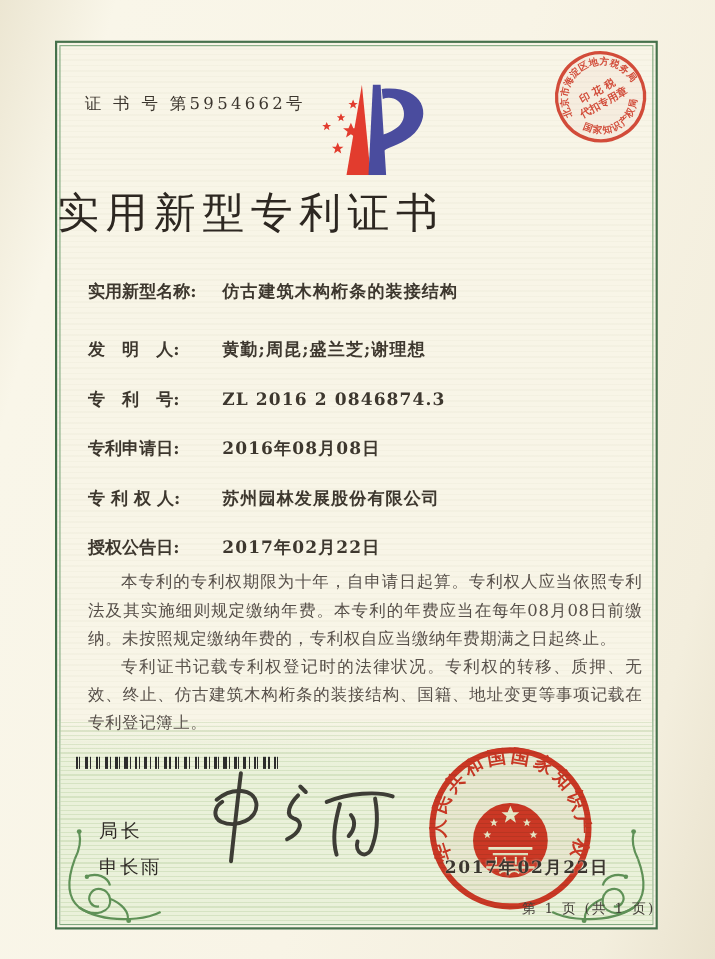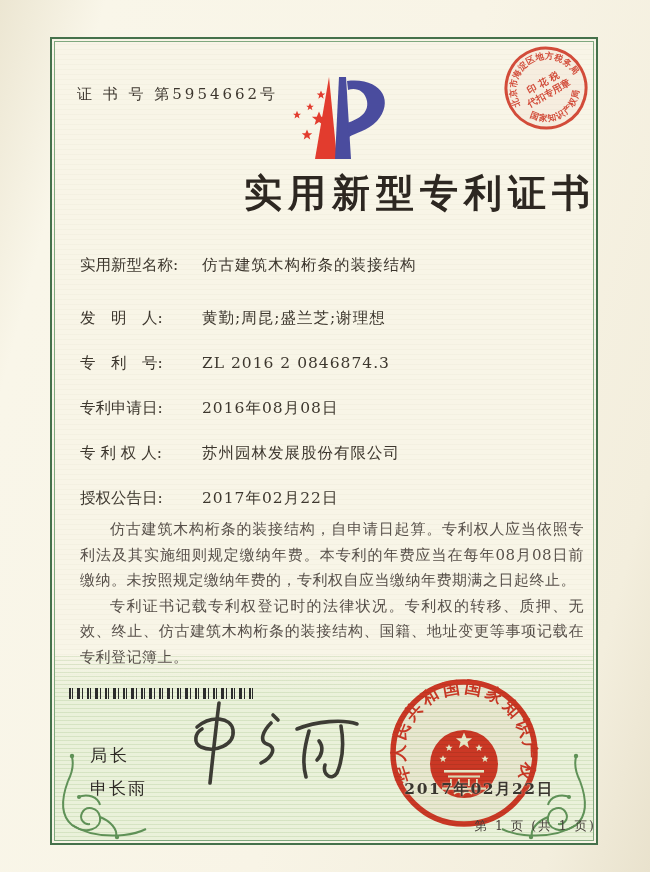--- a/index.html
+++ b/index.html
@@ -24,25 +24,25 @@
     position:absolute; left:3px; right:3px; bottom:3px; height:184px;
     background:
       repeating-linear-gradient(180deg, rgba(140,178,110,0.22) 0 1px, rgba(0,0,0,0) 1px 4px),
       linear-gradient(180deg, rgba(234,242,221,0.15) 0, #eaf1da 40px);
   }
   .cert-no {
     position:absolute; left:25px; top:46px; font-size:15px; letter-spacing:3px; color:#3c362e;
   }
   .logo { position:absolute; left:233px; top:36px; width:112px; height:86px; }
   .cert-title {
-    position:absolute; left:0; top:129px; width:100%; text-align:right;
-    font-size:38px; font-weight:bold; color:#2d2721; letter-spacing:6px;
+    position:absolute; left:0; top:129px; width:100%; text-align:left;
+    font-size:38px; font-weight:normal; color:#2d2721; letter-spacing:6px;
   }
   .fields { position:absolute; left:28px; top:215px; width:500px; }
-  .field-row { display:flex; font-size:15.5px; color:#3d372e; line-height:22px; margin-bottom:23px; }
+  .field-row { display:flex; font-size:15.5px; color:#3d372e; line-height:22px; margin-bottom:23px;font-weight:bold; }
   .field-row.first { margin-bottom:31px; }
   .field-label { flex:0 0 122px; white-space:nowrap; }
   .field-value { white-space:nowrap; letter-spacing:1px; }
   .paragraphs { position:absolute; left:28px; top:478px; width:504px; }
   .paragraphs p {
     font-size:15px; line-height:25.5px; color:#57504a; text-align:justify; text-indent:2em;
     letter-spacing:0.5px;
   }
   .barcode {
     position:absolute; left:17px; top:649px; width:184px; height:11px;
@@ -120,21 +120,21 @@
       <span class="field-label">专 利 权 人:</span>
       <span class="field-value">苏州园林发展股份有限公司</span>
     </div>
     <div class="field-row">
       <span class="field-label">授权公告日:</span>
       <span class="field-value">2017年02月22日</span>
     </div>
   </div>
 
   <div class="paragraphs">
-    <p>仿古建筑木构桁条的装接结构，自申请日起算。专利权人应当依照专利法及其实施细则规定缴纳年费。本专利的年费应当在每年08月08日前缴纳。未按照规定缴纳年费的，专利权自应当缴纳年费期满之日起终止。</p>
+    <p>本专利的专利权期限为十年，自申请日起算。专利权人应当依照专利法及其实施细则规定缴纳年费。本专利的年费应当在每年08月08日前缴纳。未按照规定缴纳年费的，专利权自应当缴纳年费期满之日起终止。</p>
     <p>专利证书记载专利权登记时的法律状况。专利权的转移、质押、无效、终止、仿古建筑木构桁条的装接结构、国籍、地址变更等事项记载在专利登记簿上。</p>
   </div>
 
   <div class="barcode"></div>
 
   <div class="director">
     <div class="role">局长</div>
     <div class="name">申长雨</div>
   </div>
 

